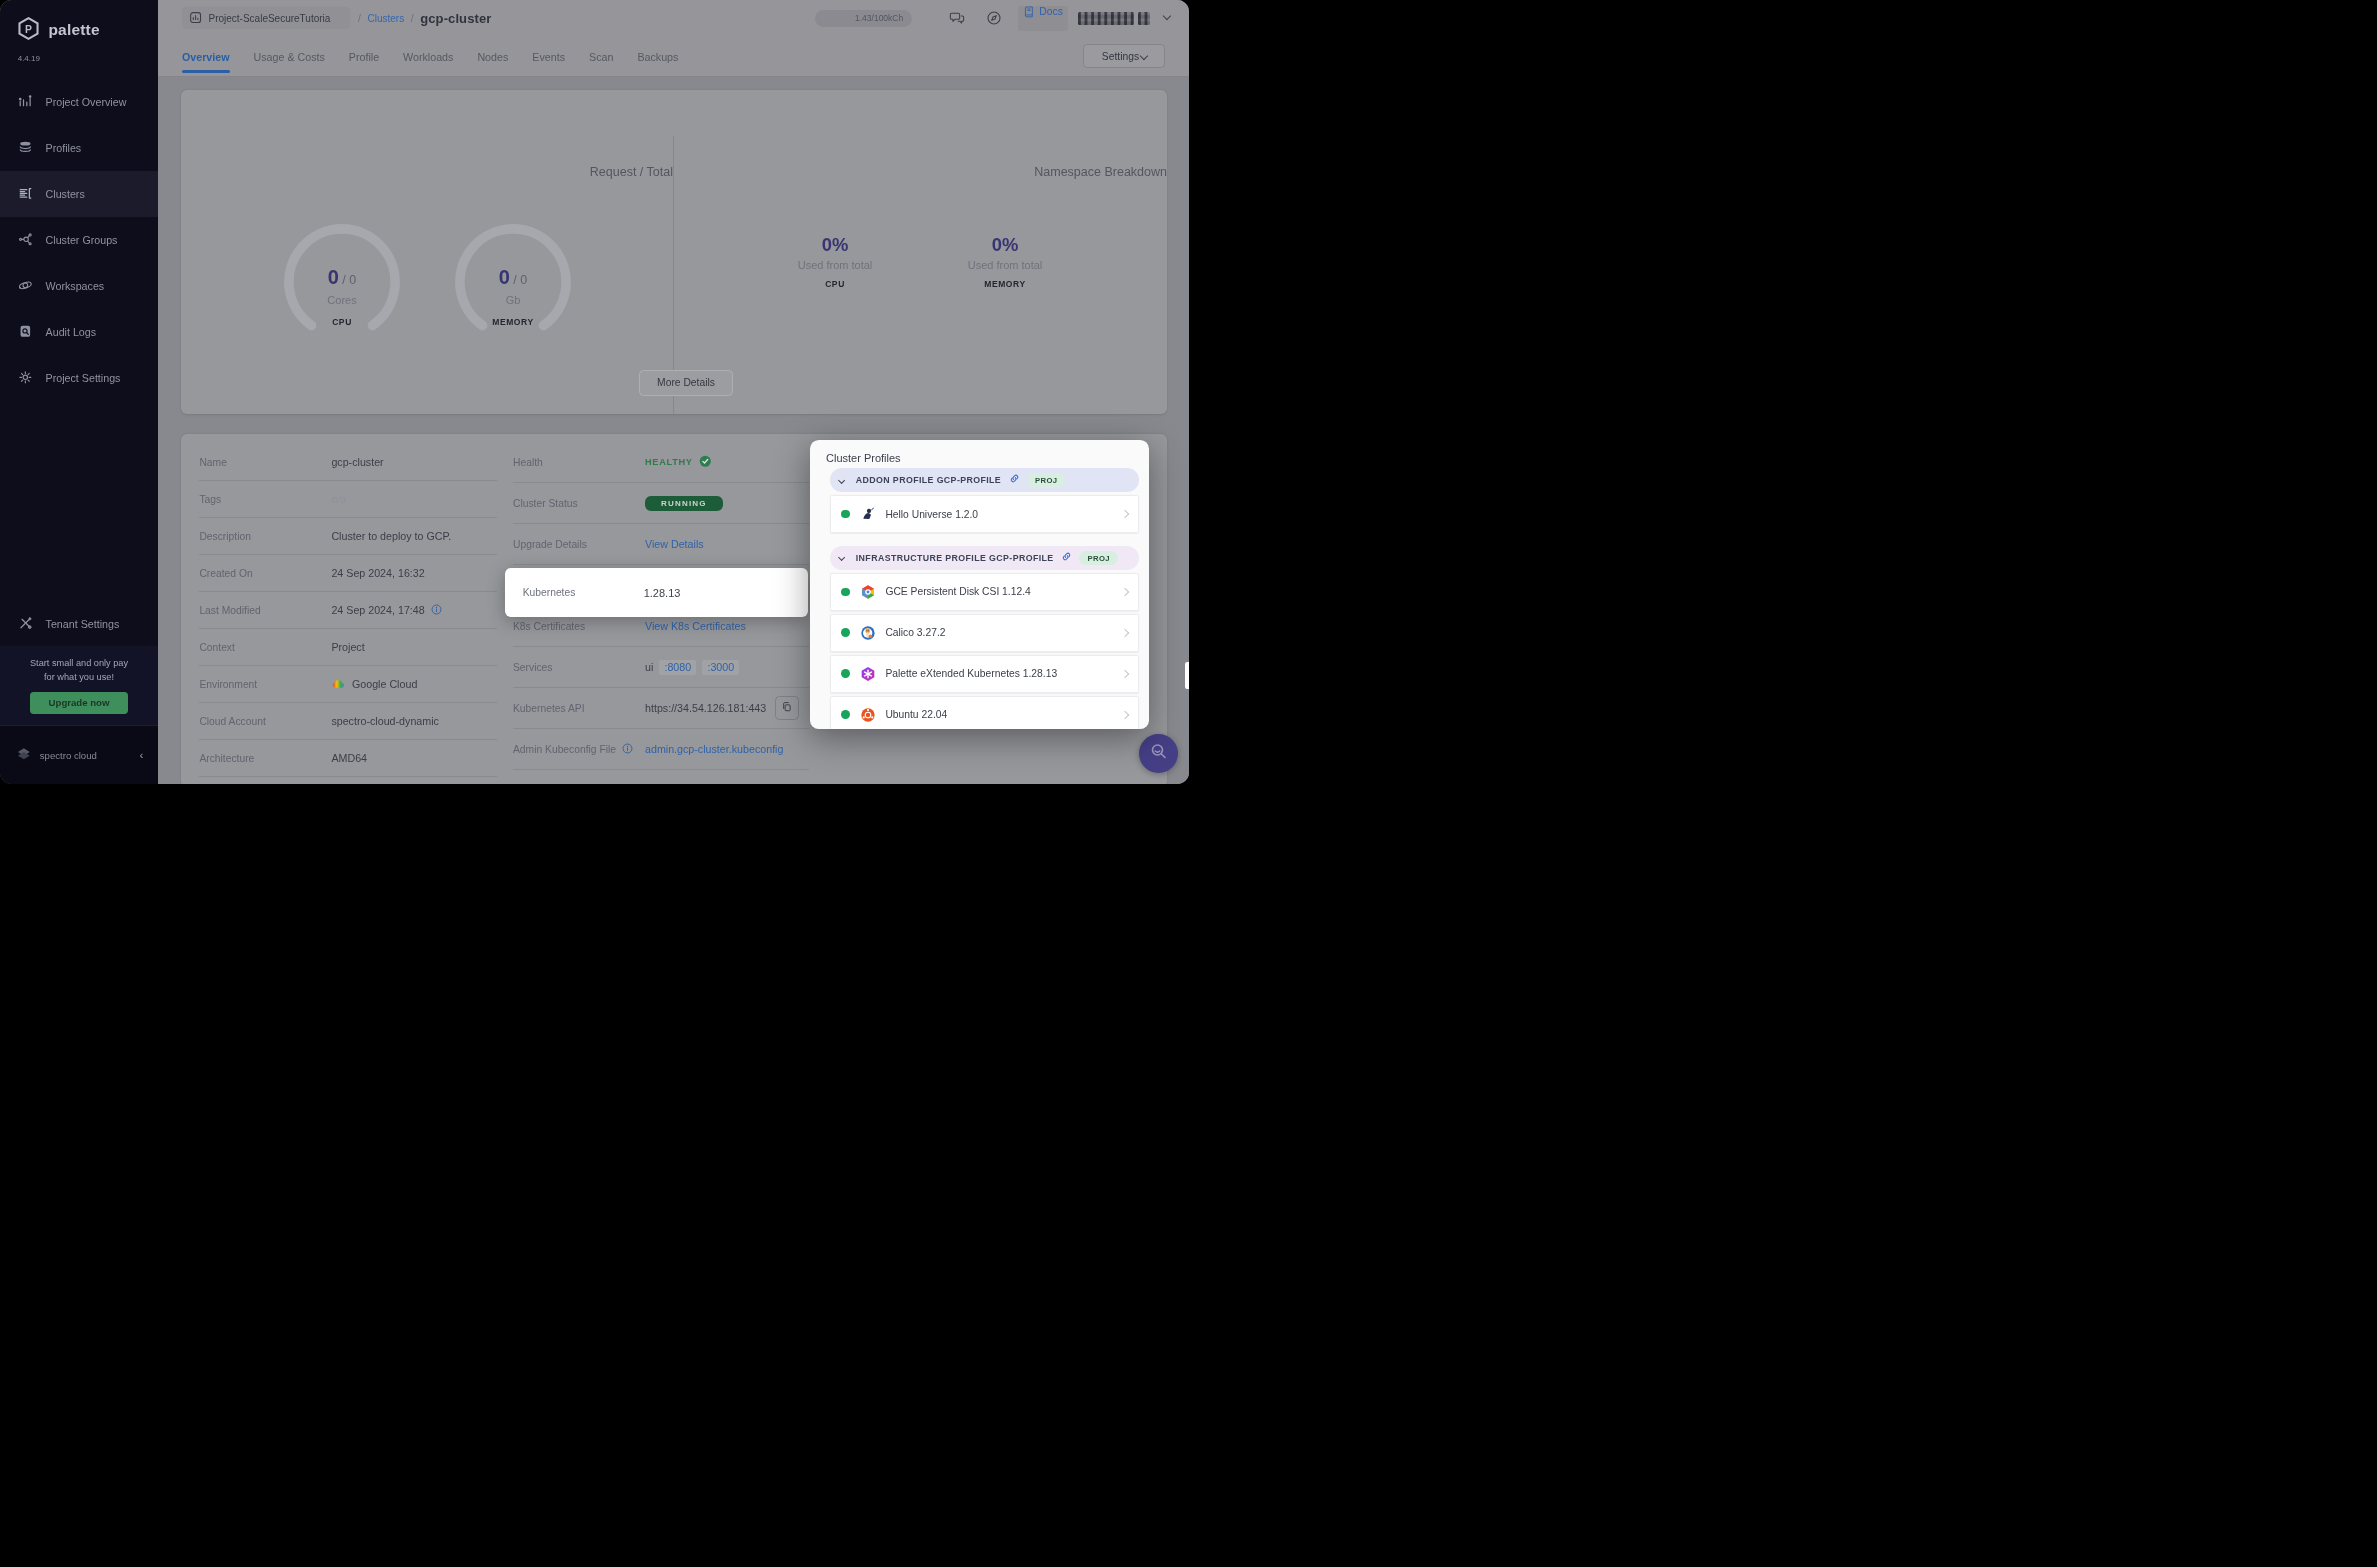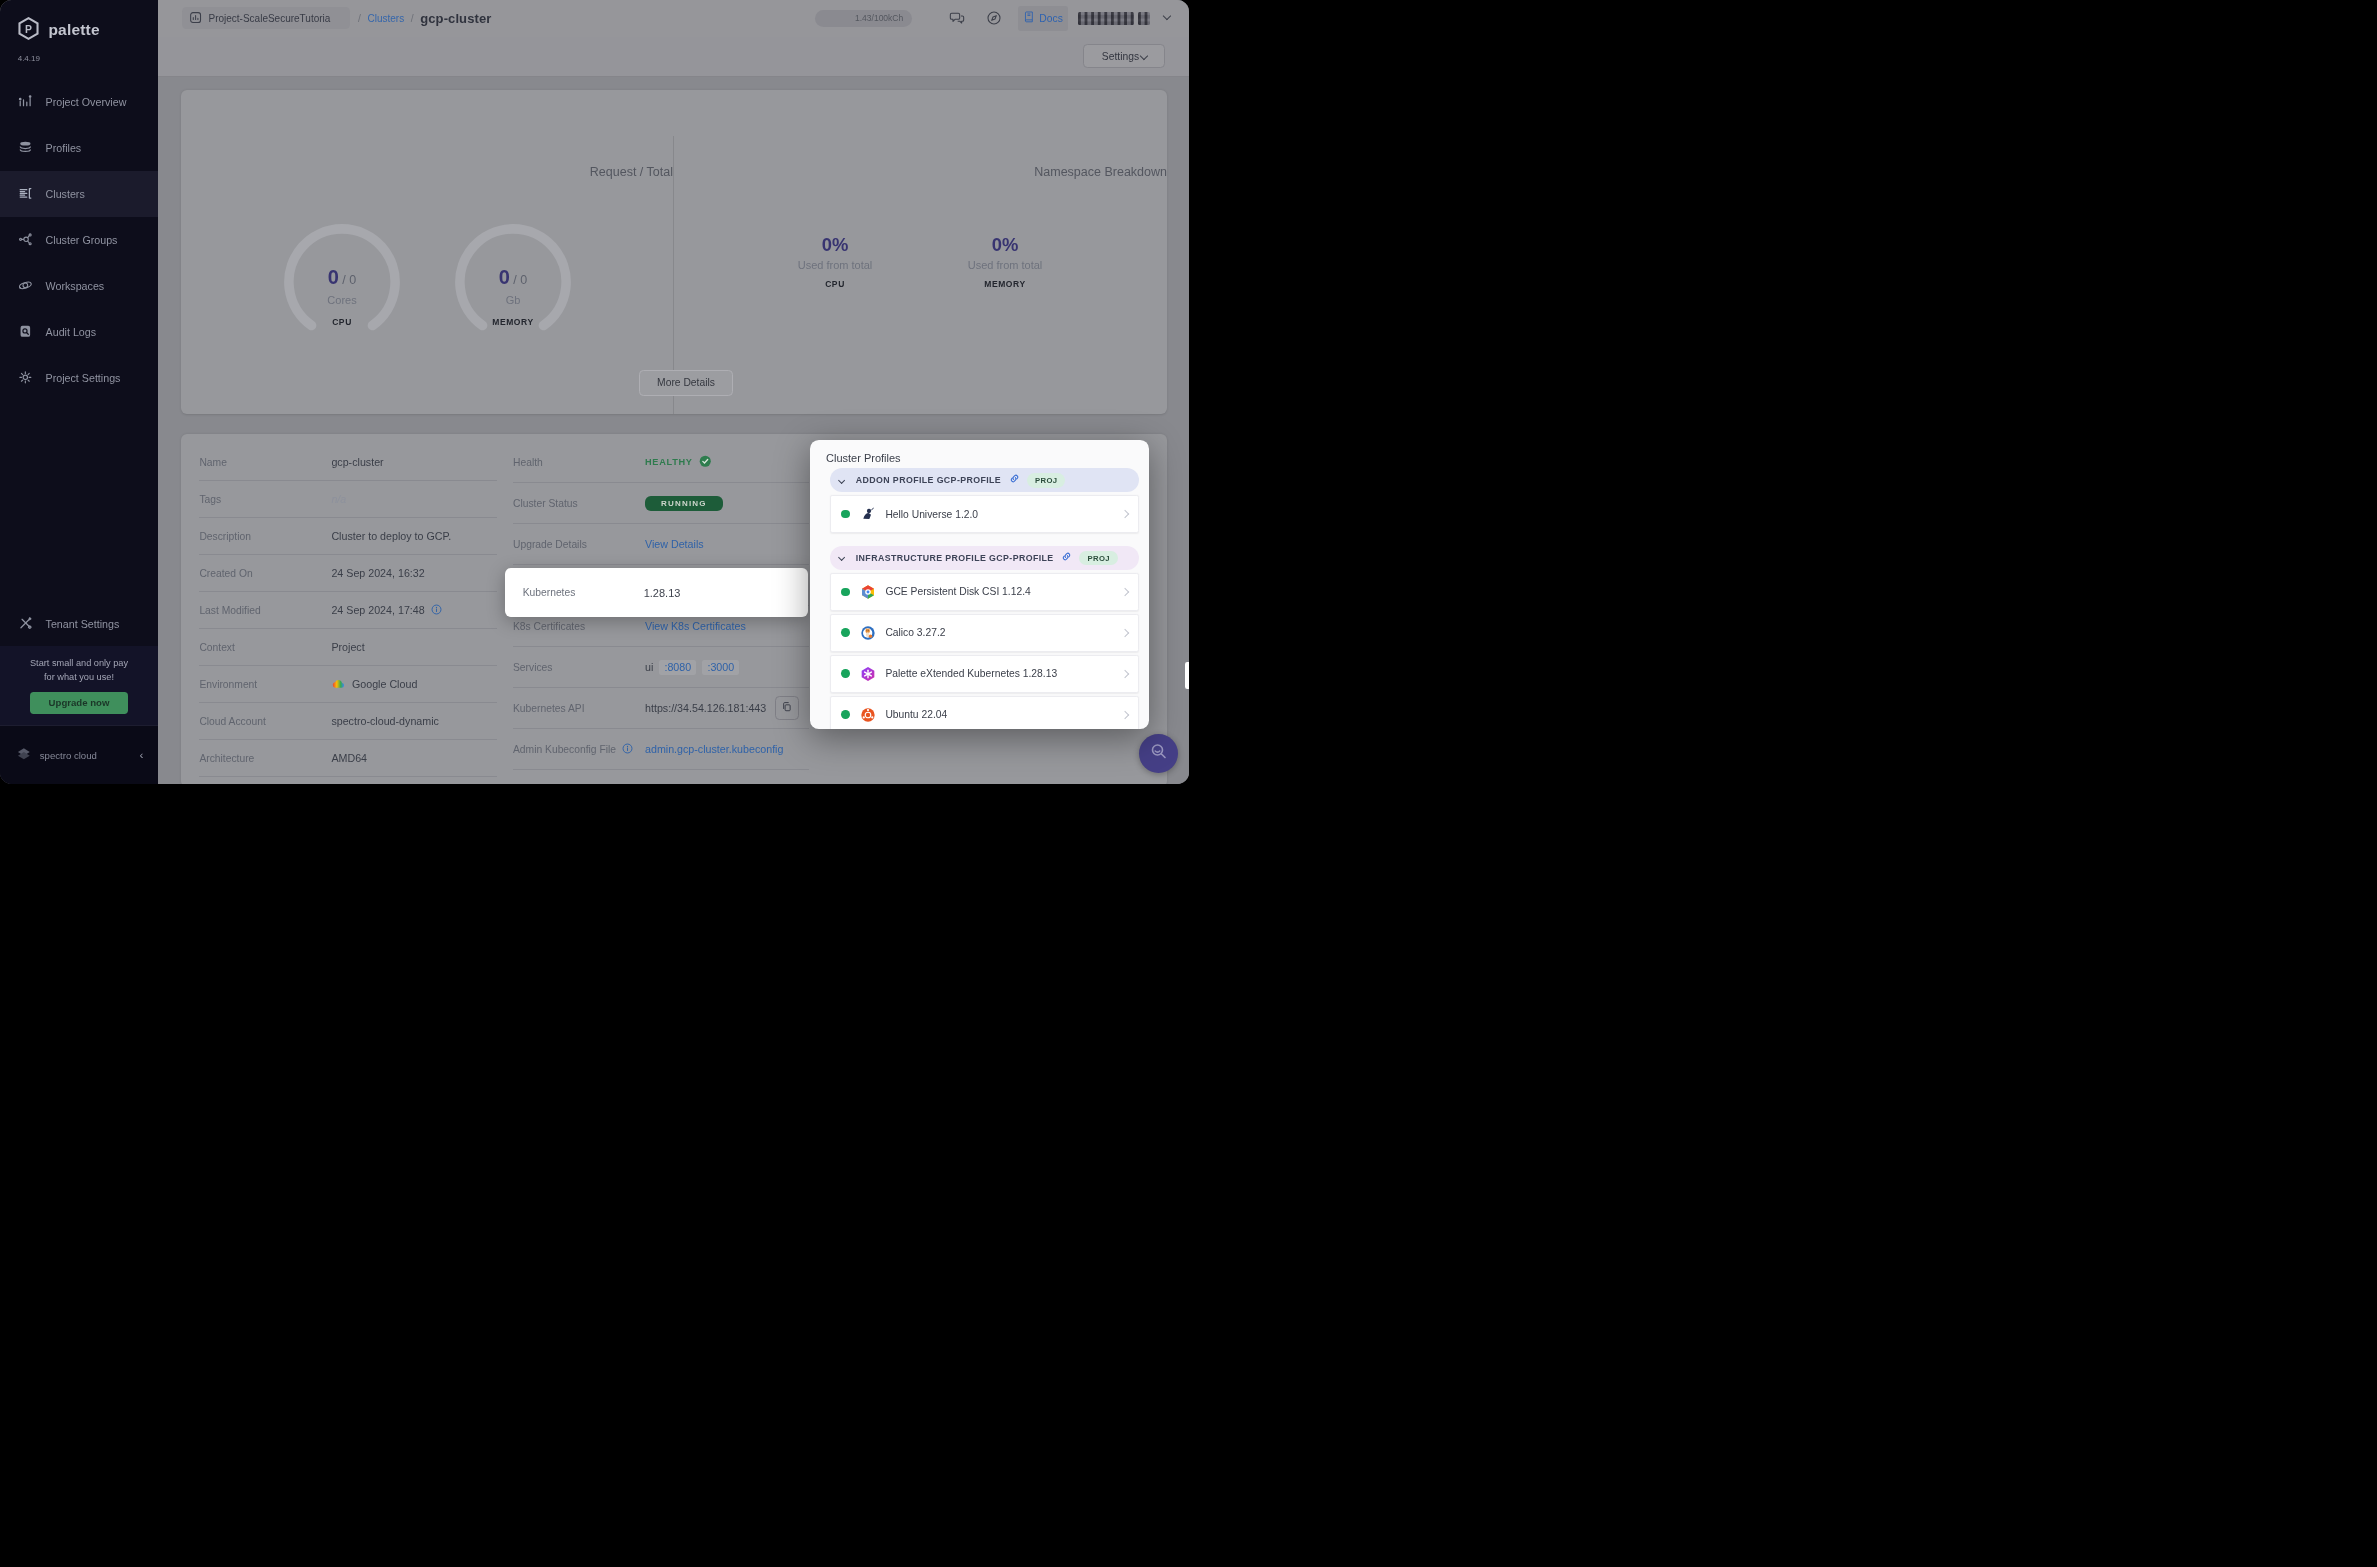--- a/index.html
+++ b/index.html
@@ -44,21 +44,21 @@
   .crumbs { position:absolute; left:200px; top:0; height:37px; display:flex; align-items:center; gap:6.6px; }
   .crumb-sep { color:#6d7078; font-size:10.3px; }
   .crumb-link { color:#3566ab; font-size:10px; cursor:pointer; }
   .crumb-current { color:#30333e; font-size:13px; font-weight:bold; letter-spacing:0.1px; }
   .topbar-right { position:absolute; right:0; top:0; height:37px; }
   .credits-pill { position:absolute; right:277px; top:9.6px; height:17.7px; width:97px; background:#8a8a90;
                   border-radius:8.8px; color:#54575f; font-size:8.5px; display:flex; align-items:center;
                   justify-content:flex-end; padding-right:8.8px; }
   .tb-icon { position:absolute; top:10.3px; width:16px; height:16px; cursor:pointer; }
   .docs-btn { position:absolute; right:121px; top:5.9px; width:50px; height:25px; background:#8e8e93;
-              border-radius:2.9px; display:flex; align-items:center; justify-content:center; gap:4.4px;
+              border-radius:2.9px; display:flex; align-items:flex-start; justify-content:center; gap:4.4px;
               color:#2d62b0; font-size:10.3px; cursor:pointer; }
   .redact { position:absolute; top:11.8px; height:13.2px; border-radius:1.5px;
             background-image:
               linear-gradient(90deg, rgba(40,40,48,.75) 50%, rgba(130,130,140,.45) 50%),
               linear-gradient(rgba(90,90,100,.55) 50%, rgba(55,55,65,.7) 50%);
             background-size:6.6px 6.6px, 100% 6.6px; }
   .chev { display:inline-block; width:5.9px; height:5.9px; border-right:1.5px solid #3c3f49;
           border-bottom:1.5px solid #3c3f49; transform:rotate(45deg); }
   .caret-down { position:absolute; right:19px; top:13.2px; }
 
@@ -306,20 +306,30 @@
               </svg></span>
           <span>Docs</span>
         </div>
         <span class="redact" style="right:55px; width:56px;"></span>
         <span class="redact" style="right:39px; width:11.8px;"></span>
         <span class="caret-down chev"></span>
       </div>
     </div>
 
     <div class="tabsbar">
+      <div class="tabs">
+        <span class="tab active">Overview</span>
+        <span class="tab">Usage &amp; Costs</span>
+        <span class="tab">Profile</span>
+        <span class="tab">Workloads</span>
+        <span class="tab">Nodes</span>
+        <span class="tab">Events</span>
+        <span class="tab">Scan</span>
+        <span class="tab">Backups</span>
+      </div>
       <button class="settings-btn">
         <span>Settings</span>
         <span class="chev"></span>
       </button>
     </div>
 
     <div class="content">
 
       <section class="metrics-card">
         <div class="mc-body">

